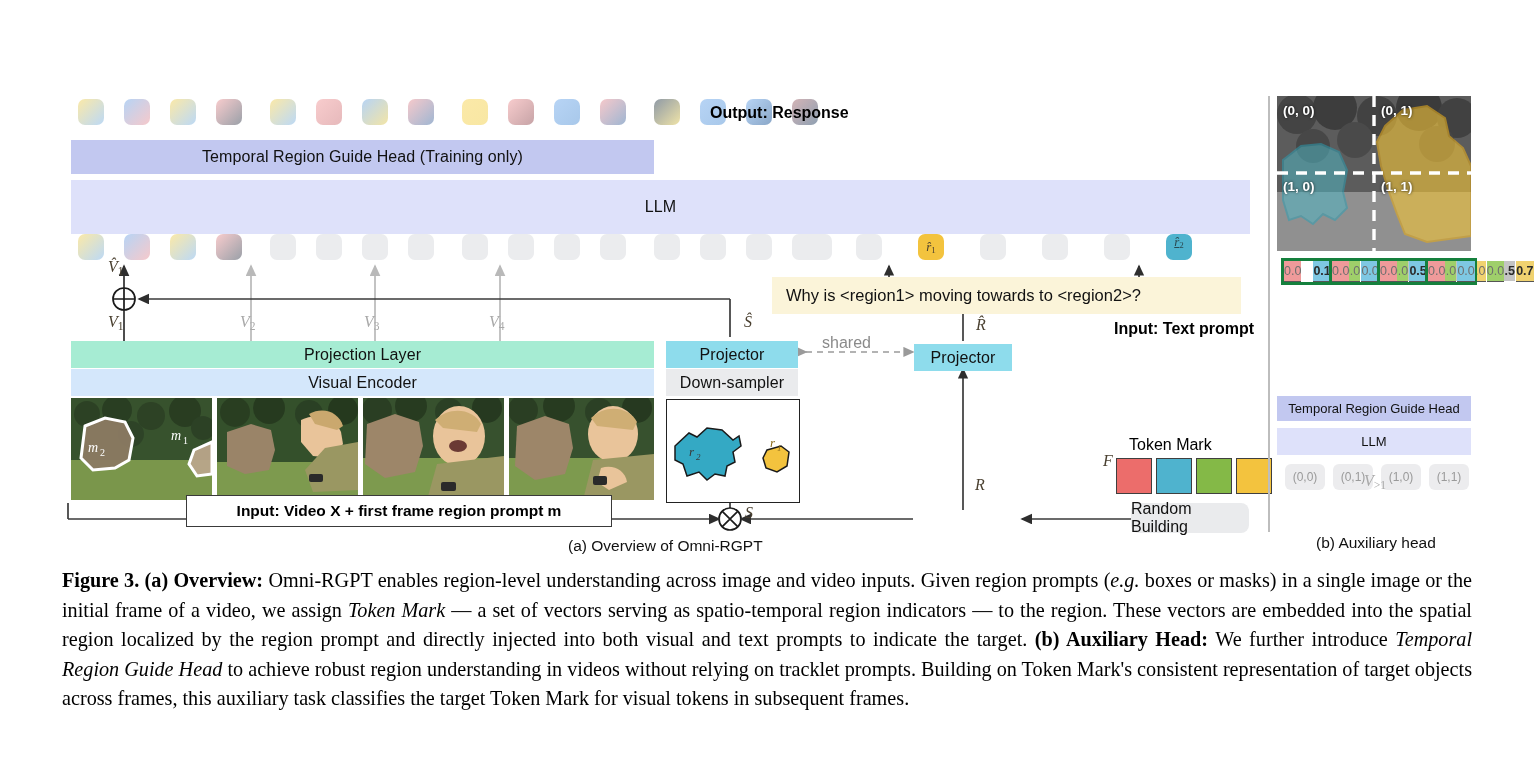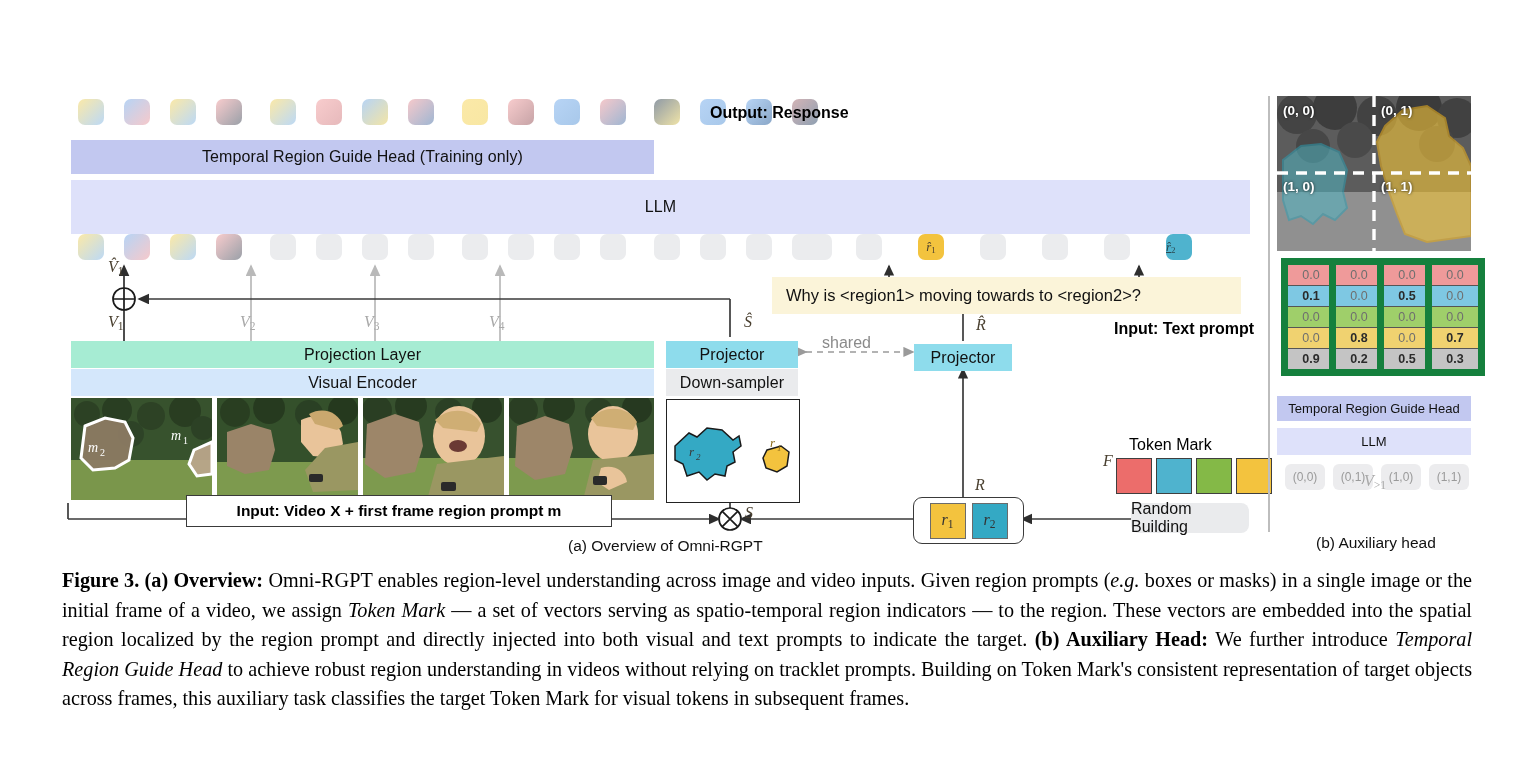--- a/index.html
+++ b/index.html
@@ -72,21 +72,21 @@
     display:flex;align-items:center;justify-content:center; font-size:16px; color:#111;
   }
   .tmchip { width:34px; height:34px; border:1.6px solid #3f3f3f; }
 
   .divider { position:absolute; width:1.5px; background:#bdbdbd; }
 
   
   .bimg { position:absolute; overflow:hidden; }
   .quadlbl { position:absolute; color:#fff; font-weight:bold; font-size:13.5px;
              text-shadow: 0 0 3px rgba(0,0,0,.75); }
-  .matcol { position:absolute; display:flex; flex-direction:column; border:7px solid #15803d; }
+  .matcol { position:absolute; display:flex; flex-direction:row; border:3px solid #15803d;gap:12px; }
   .matcell { display:flex;align-items:center;justify-content:center;
              font-size:12.5px; font-weight:bold; height:20px; border-bottom:1px solid #555; }
   .matcell:last-child { border-bottom:none; }
   .smallbar { position:absolute; display:flex;align-items:center;justify-content:center;
               font-size:13px; color:#111; }
   .vtok { position:absolute; width:40px;height:26px;background:#ececee;border-radius:6px;
           display:flex;align-items:center;justify-content:center;font-size:12px;color:#9a9a9a; }
 
   .caption {
     position:absolute; left:62px; top:566px; width:1410px;
@@ -153,21 +153,21 @@
   <div class="tokrow" id="txtTokens" style="left:806px; top:234px;">
       <div class="tok" style="margin-left: 0px;"></div>
       <div class="tok" style="margin-left: 4px;"></div>
       <div class="tok" style="background: rgb(243, 195, 62); margin-left: 16px;">
         <span style="font-family:Liberation Serif,serif;font-style:italic;font-size:13px;color:#4a4030;display:block;text-align:center;line-height:26px;">r̂<span style="font-size:9px;vertical-align:-2px;font-style:normal;">1</span></span>
       </div>
       <div class="tok" style="margin-left: 16px;"></div>
       <div class="tok" style="margin-left: 16px;"></div>
       <div class="tok" style="margin-left: 16px;"></div>
       <div class="tok" style="background: rgb(79, 179, 206); margin-left: 16px;">
-        <span style="font-family:Liberation Serif,serif;font-style:italic;font-size:13px;color:#2b4a52;display:block;line-height:26px;text-decoration:underline;">r̂<span style="font-size:9px;vertical-align:-2px;font-style:normal;">2</span></span>
+        <span style="font-family:Liberation Serif,serif;font-style:italic;font-size:13px;color:#2b4a52;display:block;text-align:center;line-height:15px;text-decoration:underline;">r̂<span style="font-size:9px;vertical-align:-2px;font-style:normal;">2</span></span>
       </div>
     </div>
 
   <svg class="abs" style="left:0;top:0;width:1538px;height:776px;pointer-events:none;">
     <defs>
       <marker id="ah" markerWidth="8" markerHeight="8" refX="6" refY="3.2" orient="auto">
         <path d="M0,0 L7,3.2 L0,6.4 z" fill="#2e2e2e"></path>
       </marker>
       <marker id="ahg" markerWidth="8" markerHeight="8" refX="6" refY="3.2" orient="auto">
         <path d="M0,0 L7,3.2 L0,6.4 z" fill="#b9b9b9"></path>
@@ -340,28 +340,20 @@
       <path d="M84,62 L145,56 L145,102 L74,102 Z" fill="#9a9762"></path>
       <path d="M92,70 C104,66 116,72 118,84 L100,92 L88,84 Z" fill="#e9c49a"></path>
       <rect x="84" y="78" width="14" height="9" rx="2" fill="#2a2a2a"></rect>
     </svg>
   </div>
 
   <div class="framecap" style="left:186px; top:495px; width:404px; height:26px;">
     <span>Input: Video X + first frame region prompt m</span>
   </div>
 
-  <div class="roundbox" style="left:913px; top:497px; width:109px; height:45px;">
-    <div class="rchip" style="background:#f3c33e;">
-      <span>r<span class="sub">1</span></span>
-    </div>
-    <div class="rchip" style="background:#34a9c4;">
-      <span>r<span class="sub">2</span></span>
-    </div>
-  </div>
 
   <div class="plain" style="left:1129px; top:436px;">Token Mark</div>
   <div class="tokrow" id="tokenMarks" style="left:1116px; top:458px;">
       <div class="tmchip" style="background: rgb(236, 109, 107); margin-right: 4px;"></div>
       <div class="tmchip" style="background: rgb(79, 179, 206); margin-right: 4px;"></div>
       <div class="tmchip" style="background: rgb(132, 185, 71); margin-right: 4px;"></div>
       <div class="tmchip" style="background: rgb(243, 195, 62); margin-right: 4px;"></div>
     </div>
 
   <div class="randsamp" style="left:1131px; top:503px; width:118px; height:30px;">

